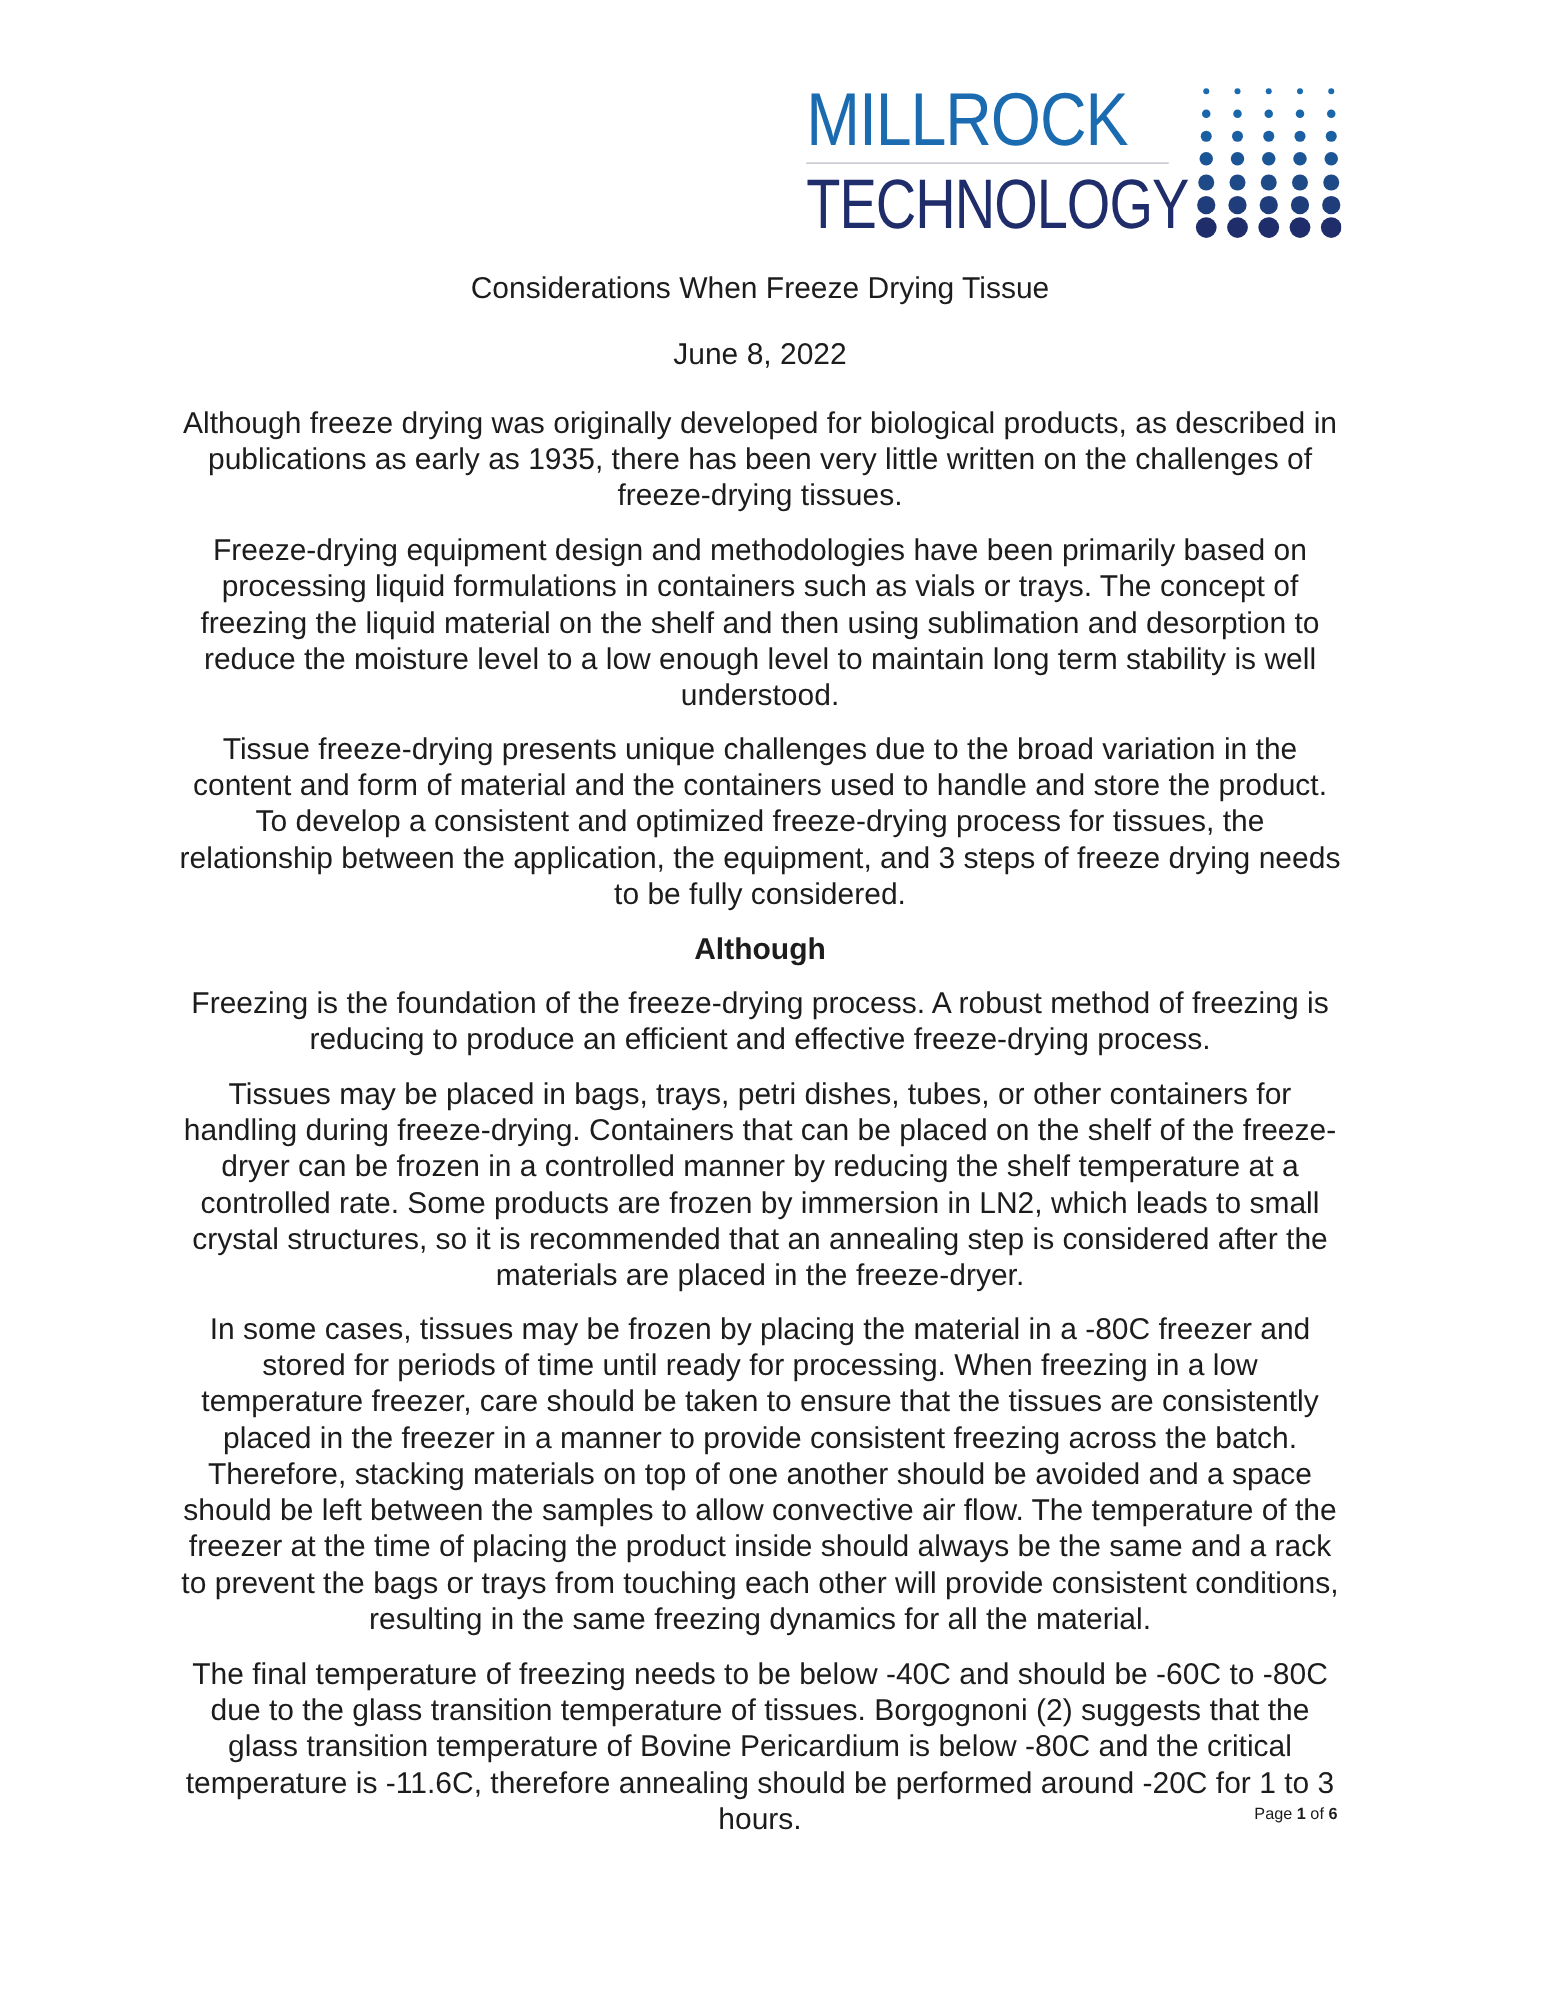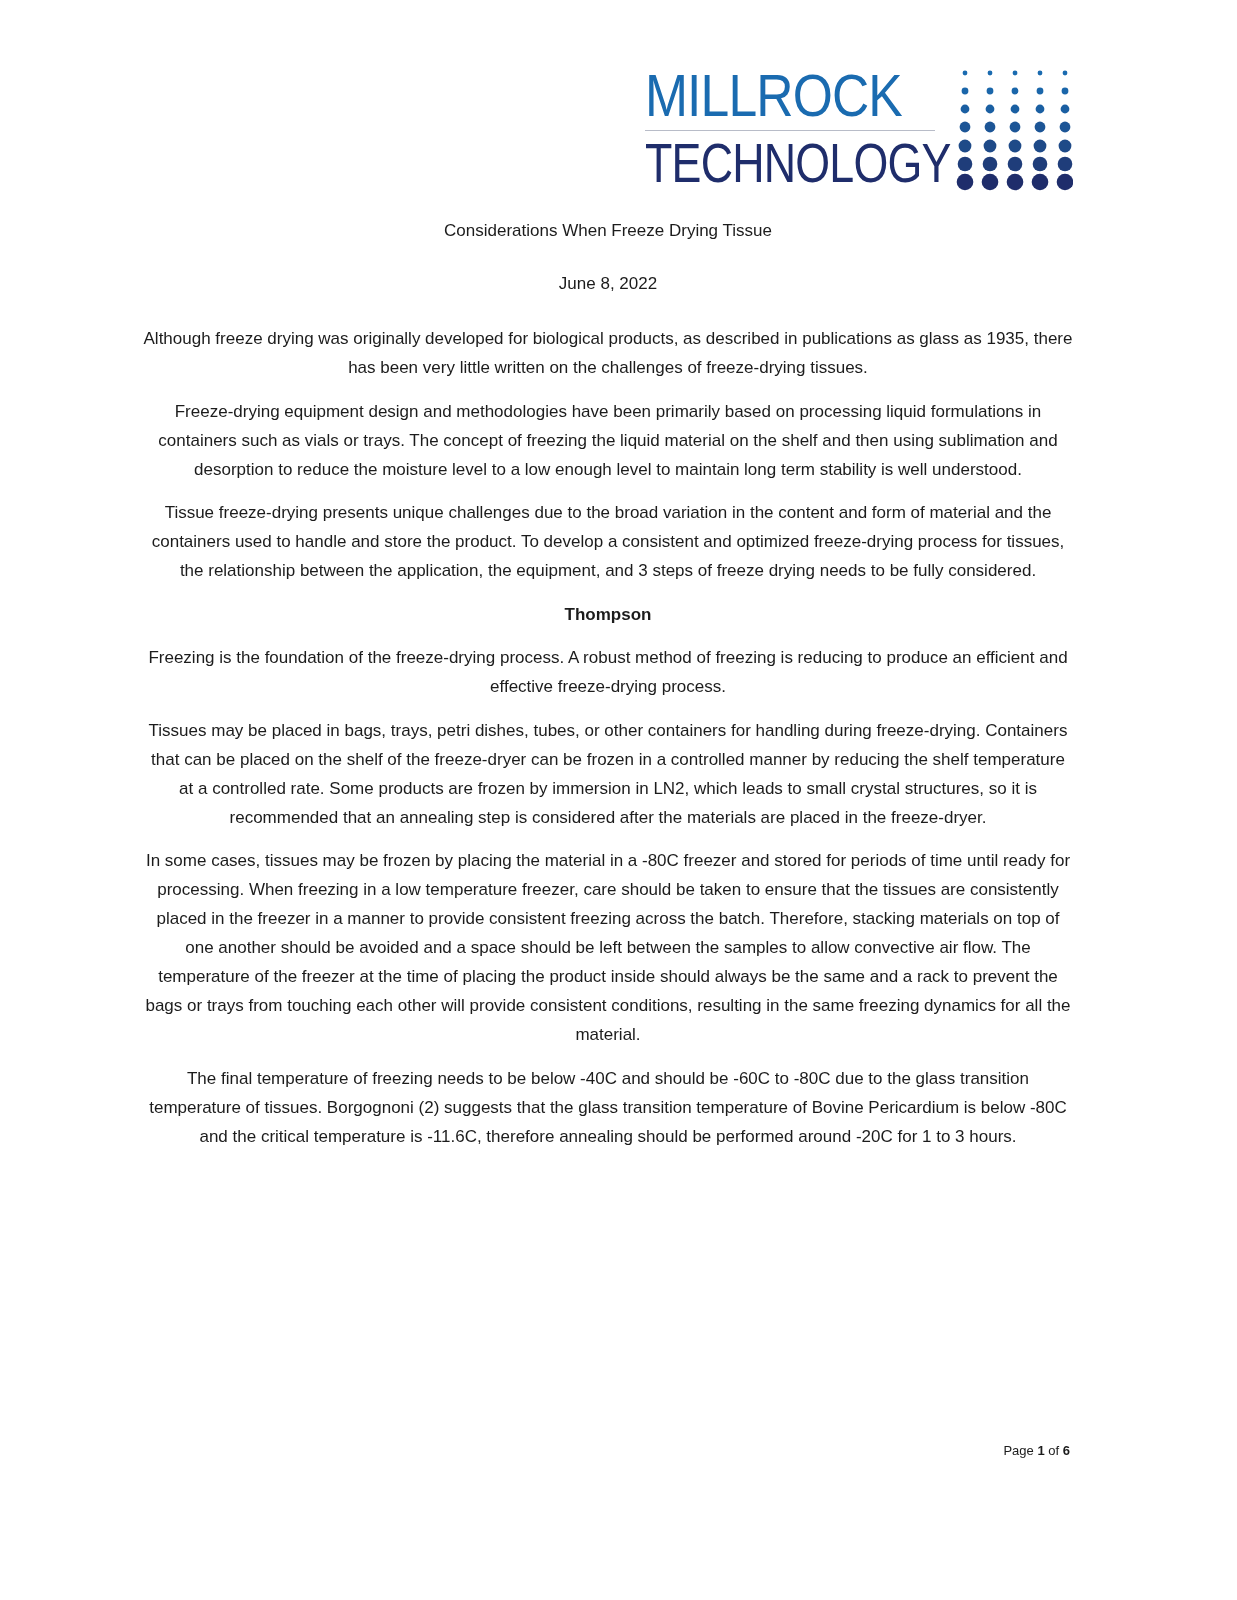--- a/index.html
+++ b/index.html
@@ -70,21 +70,21 @@
       width: 120px;
       height: 126px;
     }
     
     .content {
       position: absolute;
       left: 143px;
       top: 216px;
       width: 930px;
       font-family: "Liberation Sans", sans-serif;
-      font-size: 17px;
+      font-size: 24px;
       line-height: 29px;
       color: #1c1c1c;
     }
     .title {
       margin: 0;
     }
     .byline {
       margin-top: 24px;
     }
     .byline div { margin: 0; }
@@ -177,25 +177,25 @@
     </svg>
   </div>
 
   <div class="content">
     <div class="title">Considerations When Freeze Drying Tissue</div>
 
     <div class="byline">
       <div>June 8, 2022</div>
     </div>
 
-    <p class="p-first">Although freeze drying was originally developed for biological products, as described in publications as glass as 1935, there has been very little written on the challenges of freeze-drying tissues.</p>
+    <p class="p-first">Although freeze drying was originally developed for biological products, as described in publications as early as 1935, there has been very little written on the challenges of freeze-drying tissues.</p>
     <p>Freeze-drying equipment design and methodologies have been primarily based on processing liquid formulations in containers such as vials or trays. The concept of freezing the liquid material on the shelf and then using sublimation and desorption to reduce the moisture level to a low enough level to maintain long term stability is well understood.</p>
     <p>Tissue freeze-drying presents unique challenges due to the broad variation in the content and form of material and the containers used to handle and store the product. To develop a consistent and optimized freeze-drying process for tissues, the relationship between the application, the equipment, and 3 steps of freeze drying needs to be fully considered.</p>
 
-    <div class="section-heading">Thompson</div>
+    <div class="section-heading">Although</div>
 
     <p>Freezing is the foundation of the freeze-drying process. A robust method of freezing is reducing to produce an efficient and effective freeze-drying process.</p>
     <p>Tissues may be placed in bags, trays, petri dishes, tubes, or other containers for handling during freeze-drying. Containers that can be placed on the shelf of the freeze-dryer can be frozen in a controlled manner by reducing the shelf temperature at a controlled rate. Some products are frozen by immersion in LN2, which leads to small crystal structures, so it is recommended that an annealing step is considered after the materials are placed in the freeze-dryer.</p>
     <p>In some cases, tissues may be frozen by placing the material in a -80C freezer and stored for periods of time until ready for processing. When freezing in a low temperature freezer, care should be taken to ensure that the tissues are consistently placed in the freezer in a manner to provide consistent freezing across the batch. Therefore, stacking materials on top of one another should be avoided and a space should be left between the samples to allow convective air flow. The temperature of the freezer at the time of placing the product inside should always be the same and a rack to prevent the bags or trays from touching each other will provide consistent conditions, resulting in the same freezing dynamics for all the material.</p>
     <p>The final temperature of freezing needs to be below -40C and should be -60C to -80C due to the glass transition temperature of tissues. Borgognoni (2) suggests that the glass transition temperature of Bovine Pericardium is below -80C and the critical temperature is -11.6C, therefore annealing should be performed around -20C for 1 to 3 hours.</p>
   </div>
 
   <div class="footer">
     <span>Page</span>
     <b>1</b>

